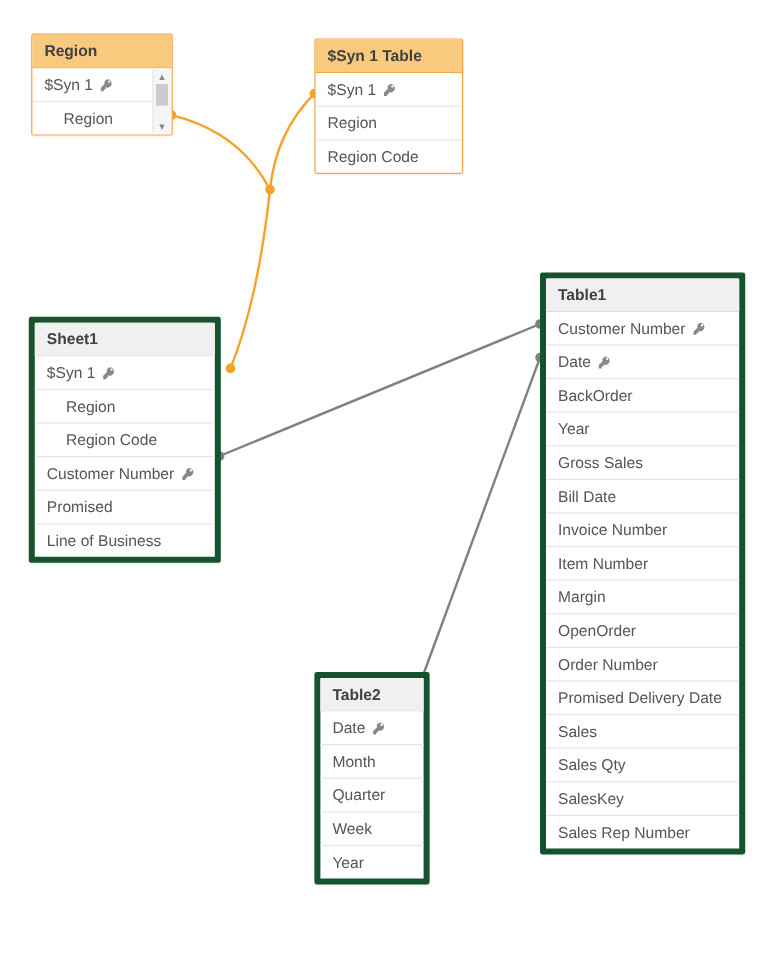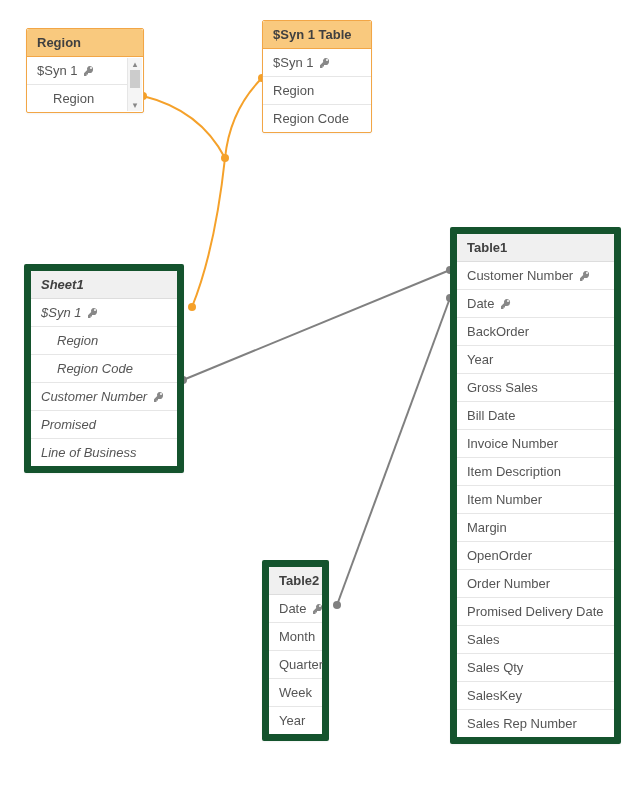--- a/index.html
+++ b/index.html
@@ -17,21 +17,21 @@
   svg.links {
     position: absolute;
     top: 0; left: 0;
     width: 642px;
     height: 800px;
     pointer-events: none;
   }
   .table-node {
     position: absolute;
     background: #fff;
-    border: 7px solid #14532d;
+    border: 5px solid #14532d;
     border-radius: 2px;
     box-shadow: 0 1px 2px rgba(0,0,0,0.05);
     box-sizing: border-box;
   }
   .table-node.selected {
     border: 1px solid #f2a646;
   }
   .table-header {
     padding: 6px 10px;
     font-weight: 600;
@@ -147,21 +147,21 @@
       </div>
     </div>
   <div class="fake-scrollbar">
     <div class="arrow up">▴</div>
     <div class="thumb"></div>
     <div class="track"></div>
     <div class="arrow down">▾</div>
   </div>
 </div>
 
-<div class="table-node selected" id="node-syn1" style="left:262px; top:20px; width:110px;">
+<div class="table-node selected" id="node-syn1" style="left:262px; top:32px; width:124px;">
   <div class="table-header">
     <span>$Syn 1 Table</span>
   </div>
   <div class="fields">
       <div class="field-row">
         <span>$Syn 1</span>
         <span class="key-icon">
           <svg viewBox="0 0 24 24">
             <path fill="#888" d="M14 2a6 6 0 0 0-5.65 8.06L2 16.41V22h5v-3h3v-3h2.06A6 6 0 1 0 14 2zm2 6a2 2 0 1 1 2-2 2 2 0 0 1-2 2z"></path>
           </svg>
@@ -169,21 +169,21 @@
       </div>
       <div class="field-row">
         <span>Region</span>
       </div>
       <div class="field-row">
         <span>Region Code</span>
       </div>
     </div>
 </div>
 
-<div class="table-node" id="node-sheet1" style="left:24px; top:264px; width:160px;font-style:italic;">
+<div class="table-node" id="node-sheet1" style="left:24px; top:264px; width:160px;">
   <div class="table-header">
     <span>Sheet1</span>
   </div>
   <div class="fields">
       <div class="field-row">
         <span>$Syn 1</span>
         <span class="key-icon">
           <svg viewBox="0 0 24 24">
             <path fill="#888" d="M14 2a6 6 0 0 0-5.65 8.06L2 16.41V22h5v-3h3v-3h2.06A6 6 0 1 0 14 2zm2 6a2 2 0 1 1 2-2 2 2 0 0 1-2 2z"></path>
           </svg>
@@ -205,21 +205,21 @@
       </div>
       <div class="field-row">
         <span>Promised</span>
       </div>
       <div class="field-row">
         <span>Line of Business</span>
       </div>
     </div>
 </div>
 
-<div class="table-node" id="node-table2" style="left:262px; top:560px; width:67px;">
+<div class="table-node" id="node-table2" style="left:262px; top:560px; width:96px;">
   <div class="table-header">
     <span>Table2</span>
   </div>
   <div class="fields">
       <div class="field-row">
         <span>Date</span>
         <span class="key-icon">
           <svg viewBox="0 0 24 24">
             <path fill="#888" d="M14 2a6 6 0 0 0-5.65 8.06L2 16.41V22h5v-3h3v-3h2.06A6 6 0 1 0 14 2zm2 6a2 2 0 1 1 2-2 2 2 0 0 1-2 2z"></path>
           </svg>
@@ -270,23 +270,20 @@
       <div class="field-row">
         <span>Gross Sales</span>
       </div>
       <div class="field-row">
         <span>Bill Date</span>
       </div>
       <div class="field-row">
         <span>Invoice Number</span>
       </div>
       <div class="field-row">
-        <span>Item Description</span>
-      </div>
-      <div class="field-row">
         <span>Item Number</span>
       </div>
       <div class="field-row">
         <span>Margin</span>
       </div>
       <div class="field-row">
         <span>OpenOrder</span>
       </div>
       <div class="field-row">
         <span>Order Number</span>

